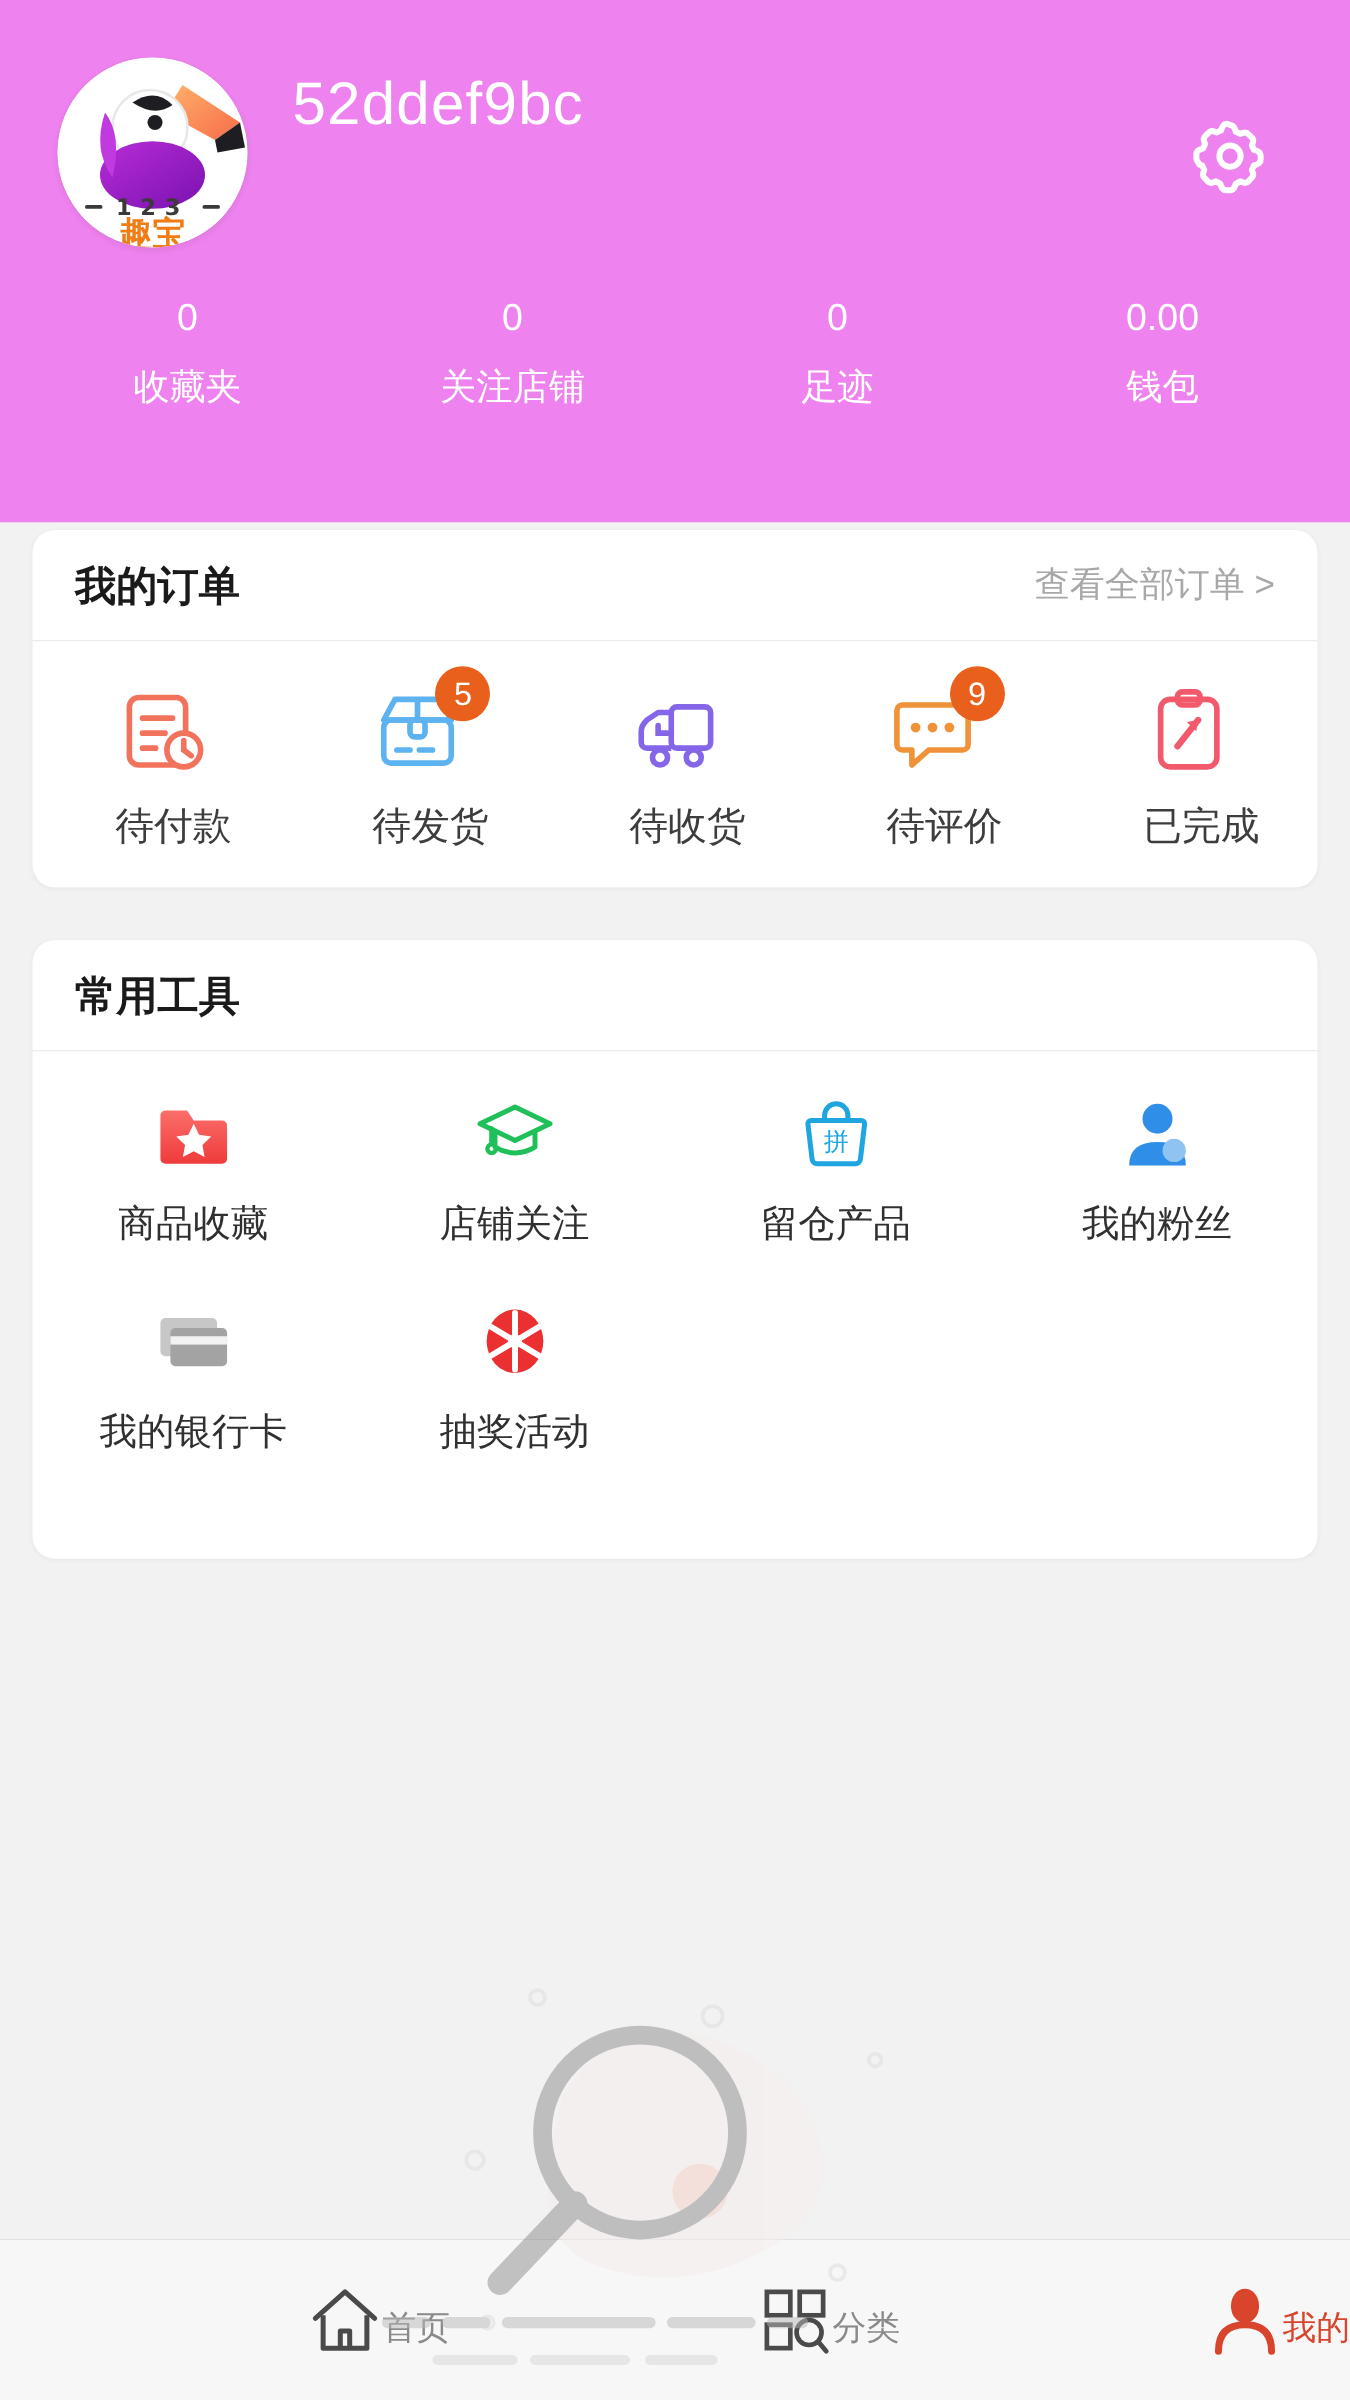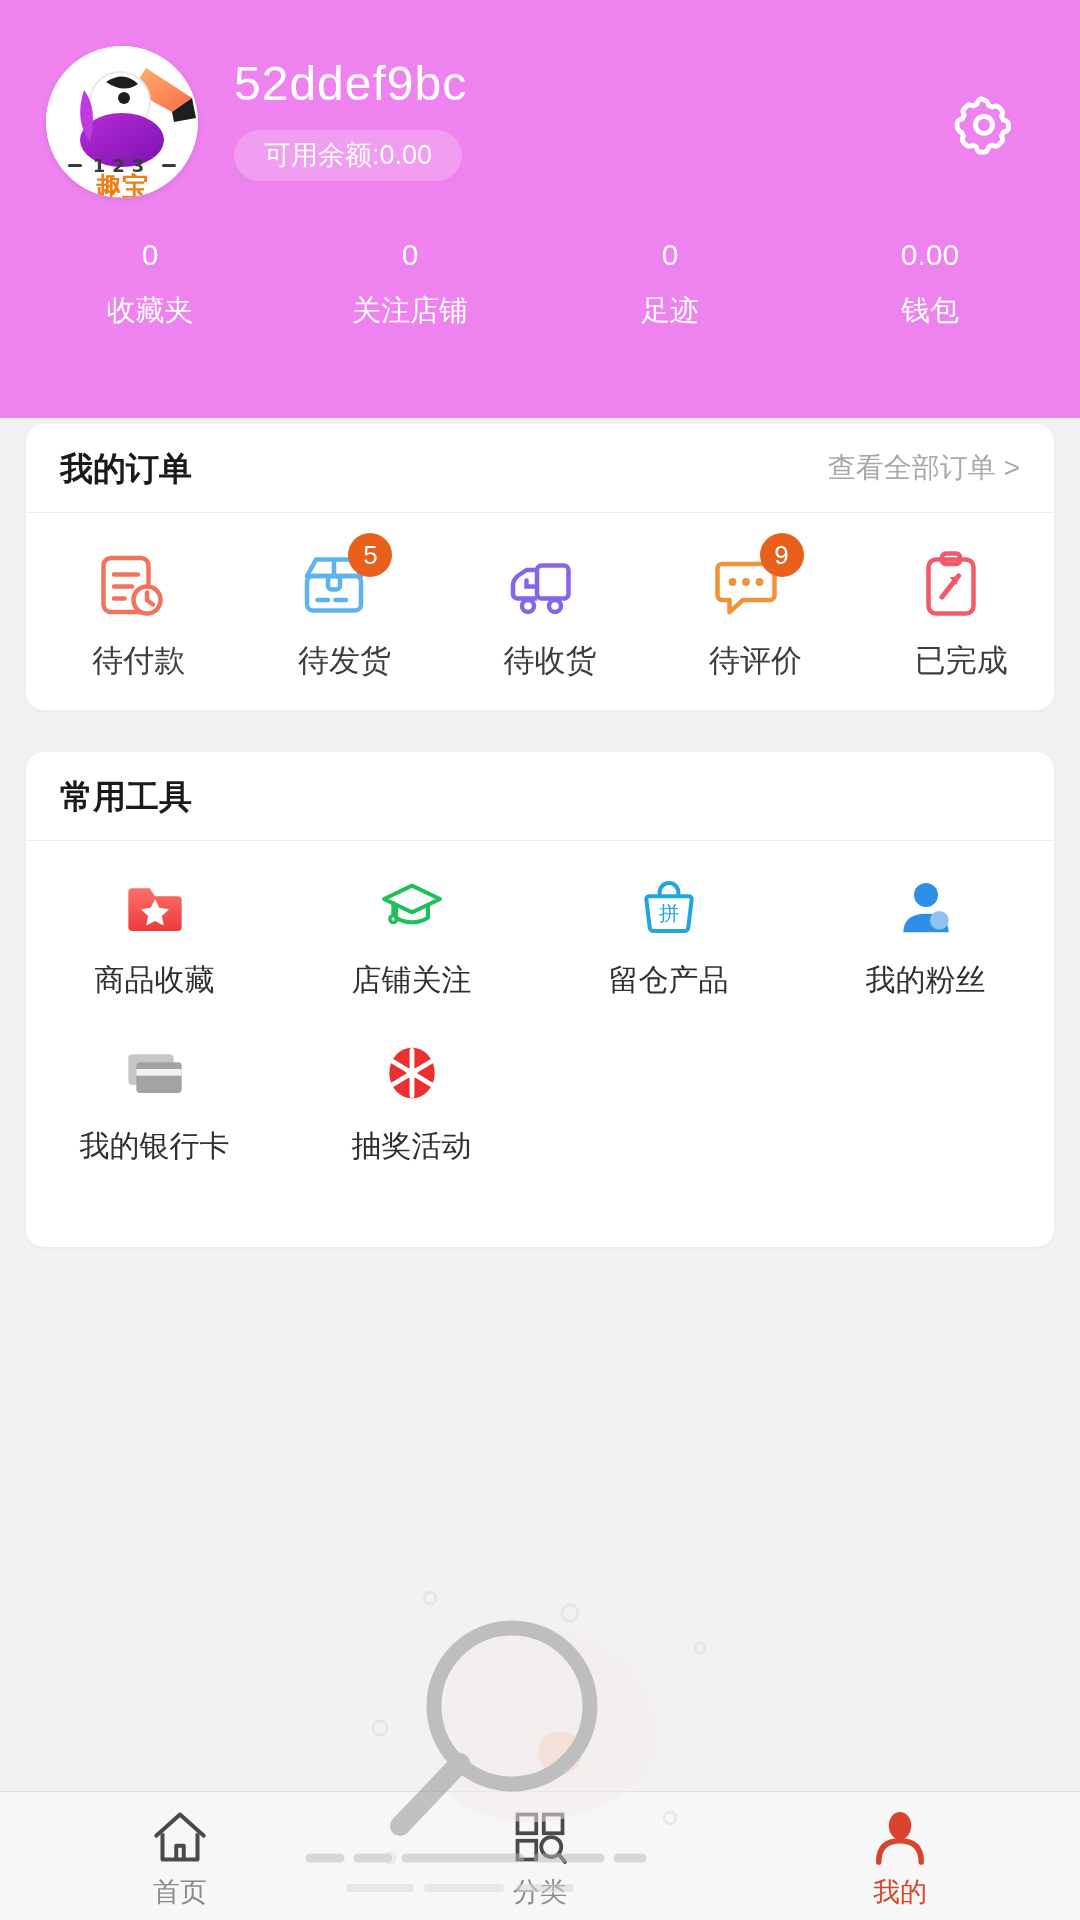--- a/index.html
+++ b/index.html
@@ -118,21 +118,21 @@
   }
   .empty svg{display:block;}
 
   
   .tabbar{
     flex:0 0 128px;height:128px;
     background:#f7f7f7;
     border-top:1px solid #e0e0e0;
     display:flex;
   }
-  .tab{flex:1;display:flex;flex-direction:column;align-items:center;justify-content:center;cursor:pointer;}
+  .tab{flex:1;display:flex;flex-direction:row;align-items:center;justify-content:flex-end;cursor:pointer;}
   .tab-ico{width:60px;height:60px;}
   .tab-ico svg{display:block;width:60px;height:60px;}
   .tab-label{font-size:27px;margin-top:12px;color:#8a8a8a;line-height:1;}
   .tab.active .tab-label{color:#d8452c;}
 </style>
 </head>
 <body>
 
 <div class="screen">
 
@@ -162,21 +162,20 @@
           <path d="M38 44 q-10 30 6 52 q8 -34 -6 -52 z" fill="#c03ae0"></path>
           <rect x="22" y="118" width="14" height="3" rx="1.5" fill="#3a3a3a"></rect>
           <rect x="116" y="118" width="14" height="3" rx="1.5" fill="#3a3a3a"></rect>
           <text x="76" y="126" font-size="18" font-family="DejaVu Sans, sans-serif" font-weight="bold" fill="#3a3a3a" text-anchor="middle" letter-spacing="7">123</text>
           <text x="76" y="150" font-size="27" font-family="DejaVu Sans, sans-serif" font-weight="bold" fill="#ef7c14" text-anchor="middle">趣宝</text>
         </svg>
       </div>
 
       <div class="id-block">
         <div class="username">52ddef9bc</div>
-        <div class="balance-pill">可用余额:0.00</div>
       </div>
 
       <div class="gear">
         <svg viewBox="0 0 48 48" xmlns="http://www.w3.org/2000/svg">
           <path d="M24 8.5c1.6 0 2.4 1.2 2.8 2.3l.5 1.5c.9.3 1.7.7 2.5 1.2l1.5-.6c1.1-.4 2.4-.2 3.2.8l1.6 1.6c1 .9 1.2 2.1.8 3.2l-.6 1.5c.5.8.9 1.6 1.2 2.5l1.5.5c1.1.4 2.3 1.2 2.3 2.8v2.2c0 1.6-1.2 2.4-2.3 2.8l-1.5.5c-.3.9-.7 1.7-1.2 2.5l.6 1.5c.4 1.1.2 2.3-.8 3.2l-1.6 1.6c-.8 1-2.1 1.2-3.2.8l-1.5-.6c-.8.5-1.6.9-2.5 1.2l-.5 1.5c-.4 1.1-1.2 2.3-2.8 2.3h-2.2c-1.6 0-2.4-1.2-2.8-2.3l-.5-1.5c-.9-.3-1.7-.7-2.5-1.2l-1.5.6c-1.1.4-2.4.2-3.2-.8l-1.6-1.6c-1-.9-1.2-2.1-.8-3.2l.6-1.5c-.5-.8-.9-1.6-1.2-2.5l-1.5-.5C6.2 29.6 5 28.8 5 27.2V25c0-1.6 1.2-2.4 2.3-2.8l1.5-.5c.3-.9.7-1.7 1.2-2.5l-.6-1.5c-.4-1.1-.2-2.3.8-3.2l1.6-1.6c.8-1 2.1-1.2 3.2-.8l1.5.6c.8-.5 1.6-.9 2.5-1.2l.5-1.5c.4-1.1 1.2-2.3 2.8-2.3z" fill="none" stroke="#ffffff" stroke-width="3.4" stroke-linejoin="round"></path>
           <circle cx="24" cy="26" r="6" fill="none" stroke="#ffffff" stroke-width="3.4"></circle>
         </svg>
       </div>
     </div>
 

